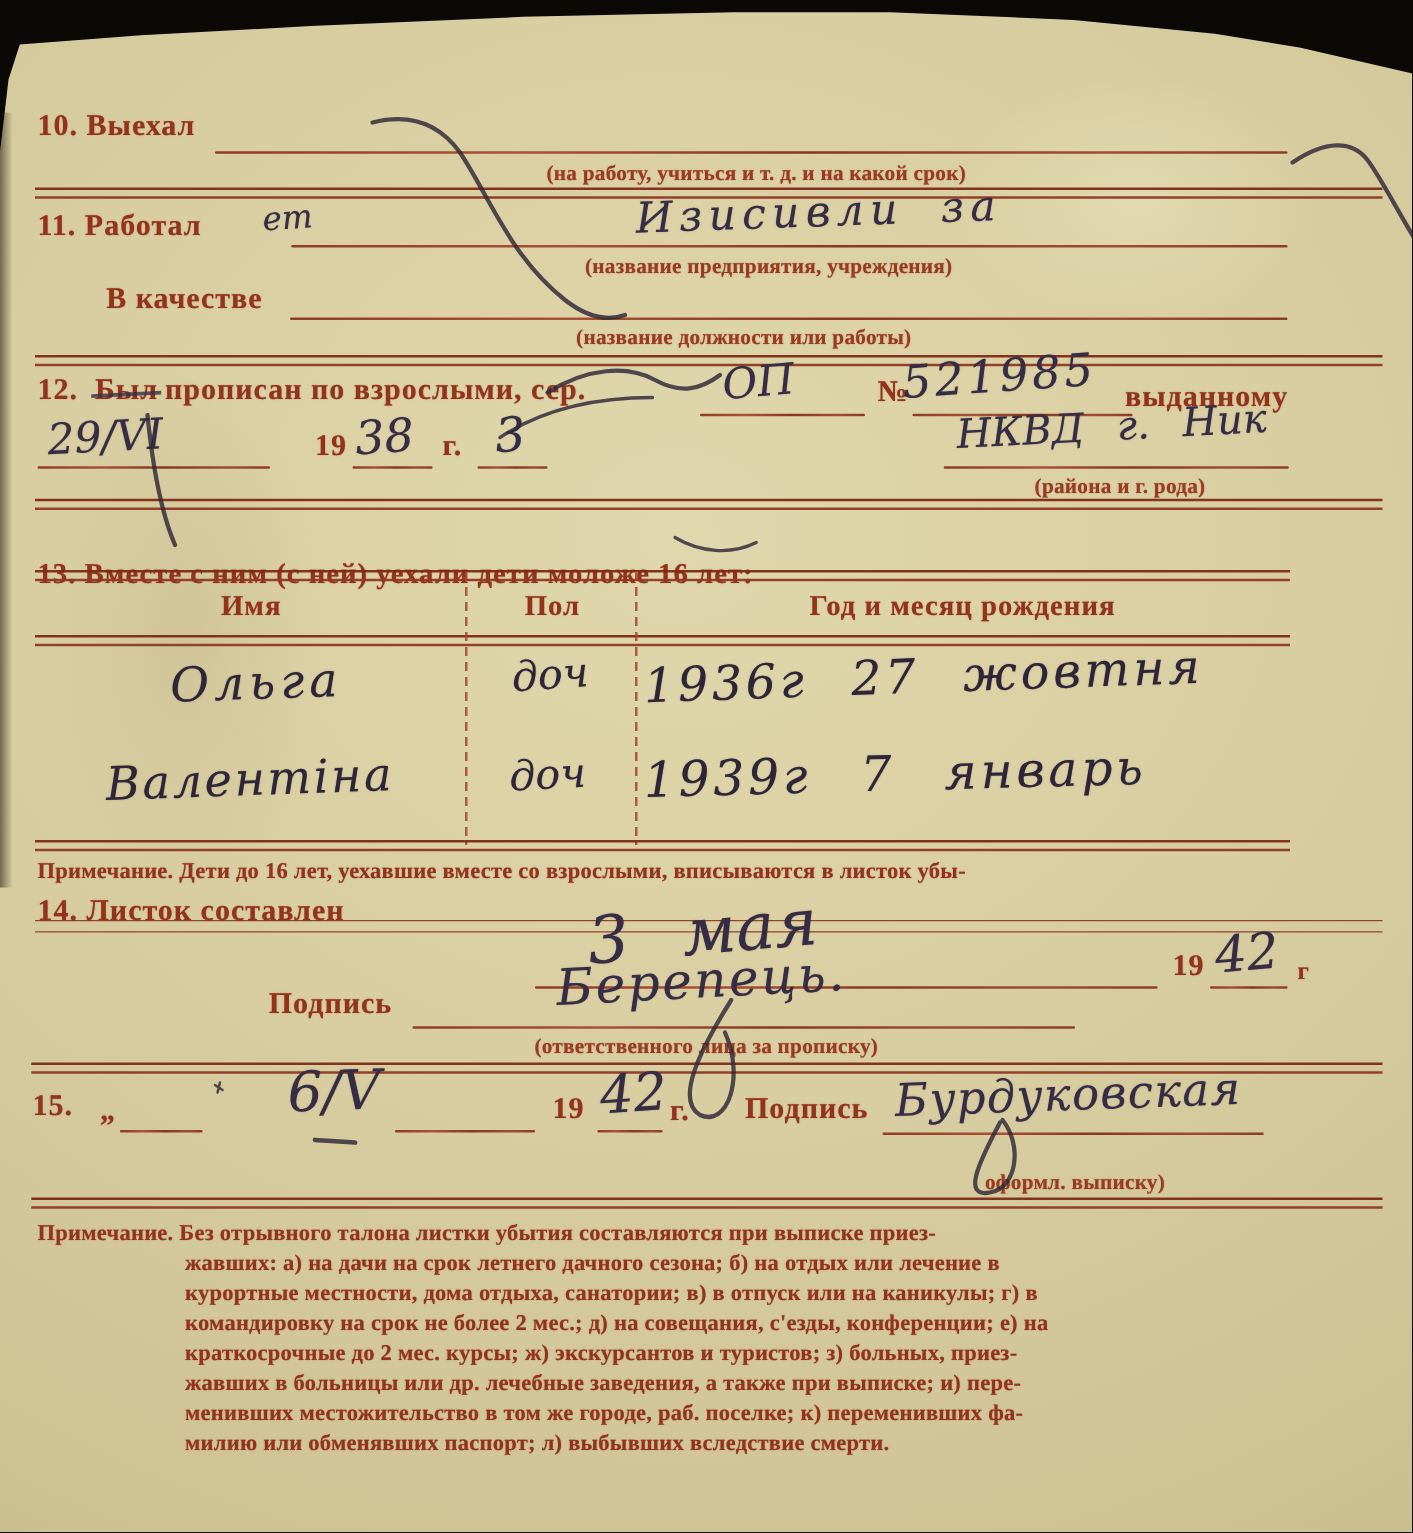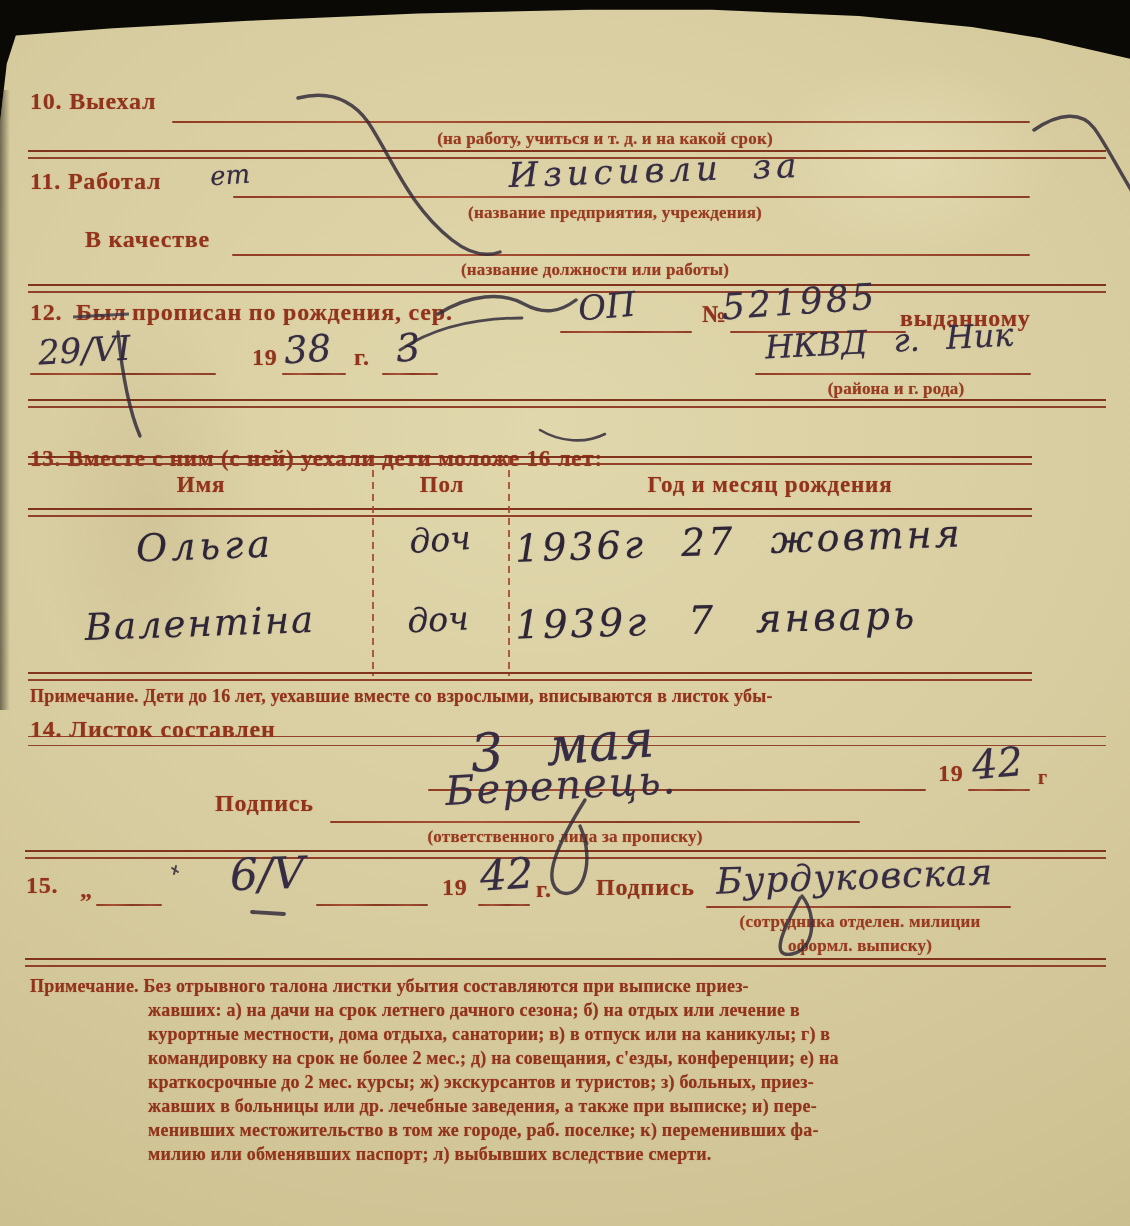--- a/index.html
+++ b/index.html
@@ -46,21 +46,21 @@
     <div class="ln" style="left:233px;top:196px;width:797px;"></div>
     <div class="hw" style="left:420px;top:150px;width:470px;font-size:34px;letter-spacing:5px;word-spacing:14px;text-align:center;transform:rotate(-2deg);">Изисивли за</div>
     <div class="print cap" style="left:405px;top:203px;width:420px;">(название предприятия, учреждения)</div>
     <div class="print" style="left:85px;top:226px;">В качестве</div>
     <div class="ln" style="left:232px;top:254px;width:798px;"></div>
     <div class="print cap" style="left:395px;top:260px;width:400px;">(название должности или работы)</div>
     <div class="rule" style="left:28px;top:284px;width:1078px;"></div>
 
     <div class="print" style="left:30px;top:299px;">12.</div>
     <div class="print" style="left:76px;top:299px;"><span class="struck">Был</span></div>
-    <div class="print" style="left:132px;top:299px;">прописан по рождения, сер.</div>
+    <div class="print" style="left:132px;top:299px;">прописан по взрослыми, сер.</div>
     <div class="ln" style="left:560px;top:331px;width:132px;"></div>
     <div class="hw" style="left:578px;top:286px;font-size:34px;transform:rotate(-5deg);">ОП</div>
     <div class="print" style="left:702px;top:301px;">№</div>
     <div class="ln" style="left:730px;top:331px;width:176px;"></div>
     <div class="hw" style="left:722px;top:281px;font-size:36px;letter-spacing:3px;transform:rotate(-4deg);">521985</div>
     <div class="print" style="left:900px;top:305px;">выданному</div>
 
     <div class="ln" style="left:30px;top:373px;width:186px;"></div>
     <div class="hw" style="left:38px;top:330px;font-size:34px;transform:rotate(-3deg);">29/VI</div>
     <div class="print" style="left:252px;top:344px;">19</div>
@@ -115,21 +115,20 @@
     <div class="ln" style="left:96px;top:904px;width:66px;"></div>
     <div class="hw" style="left:230px;top:848px;font-size:44px;transform:rotate(-2deg);">6/V</div>
     <div class="ln" style="left:316px;top:904px;width:112px;"></div>
     <div class="print" style="left:442px;top:874px;">19</div>
     <div class="ln" style="left:478px;top:904px;width:52px;"></div>
     <div class="hw" style="left:480px;top:850px;font-size:42px;transform:rotate(-4deg);">42</div>
     <div class="print" style="left:536px;top:876px;">г.</div>
     <div class="print" style="left:596px;top:874px;">Подпись</div>
     <div class="ln" style="left:706px;top:906px;width:305px;"></div>
     <div class="hw" style="left:716px;top:856px;font-size:36px;letter-spacing:1px;transform:rotate(-2deg);">Бурдуковская</div>
-    <div class="print cap" style="left:685px;top:912px;width:350px;">(сотрудника отделен. милиции</div>
     <div class="print cap" style="left:760px;top:936px;width:200px;">оформл. выписку)</div>
     <div class="rule" style="left:25px;top:958px;width:1081px;"></div>
 
     <div class="print sm" style="left:30px;top:976px;">Примечание. Без отрывного талона листки убытия составляются при выписке приез-</div>
     <div class="print sm" style="left:148px;top:1000px;">жавших: а) на дачи на срок летнего дачного сезона; б) на отдых или лечение в</div>
     <div class="print sm" style="left:148px;top:1024px;">курортные местности, дома отдыха, санатории; в) в отпуск или на каникулы; г) в</div>
     <div class="print sm" style="left:148px;top:1048px;">командировку на срок не более 2 мес.; д) на совещания, с'езды, конференции; е) на</div>
     <div class="print sm" style="left:148px;top:1072px;">краткосрочные до 2 мес. курсы; ж) экскурсантов и туристов; з) больных, приез-</div>
     <div class="print sm" style="left:148px;top:1096px;">жавших в больницы или др. лечебные заведения, а также при выписке; и) пере-</div>
     <div class="print sm" style="left:148px;top:1120px;">менивших местожительство в том же городе, раб. поселке; к) переменивших фа-</div>

